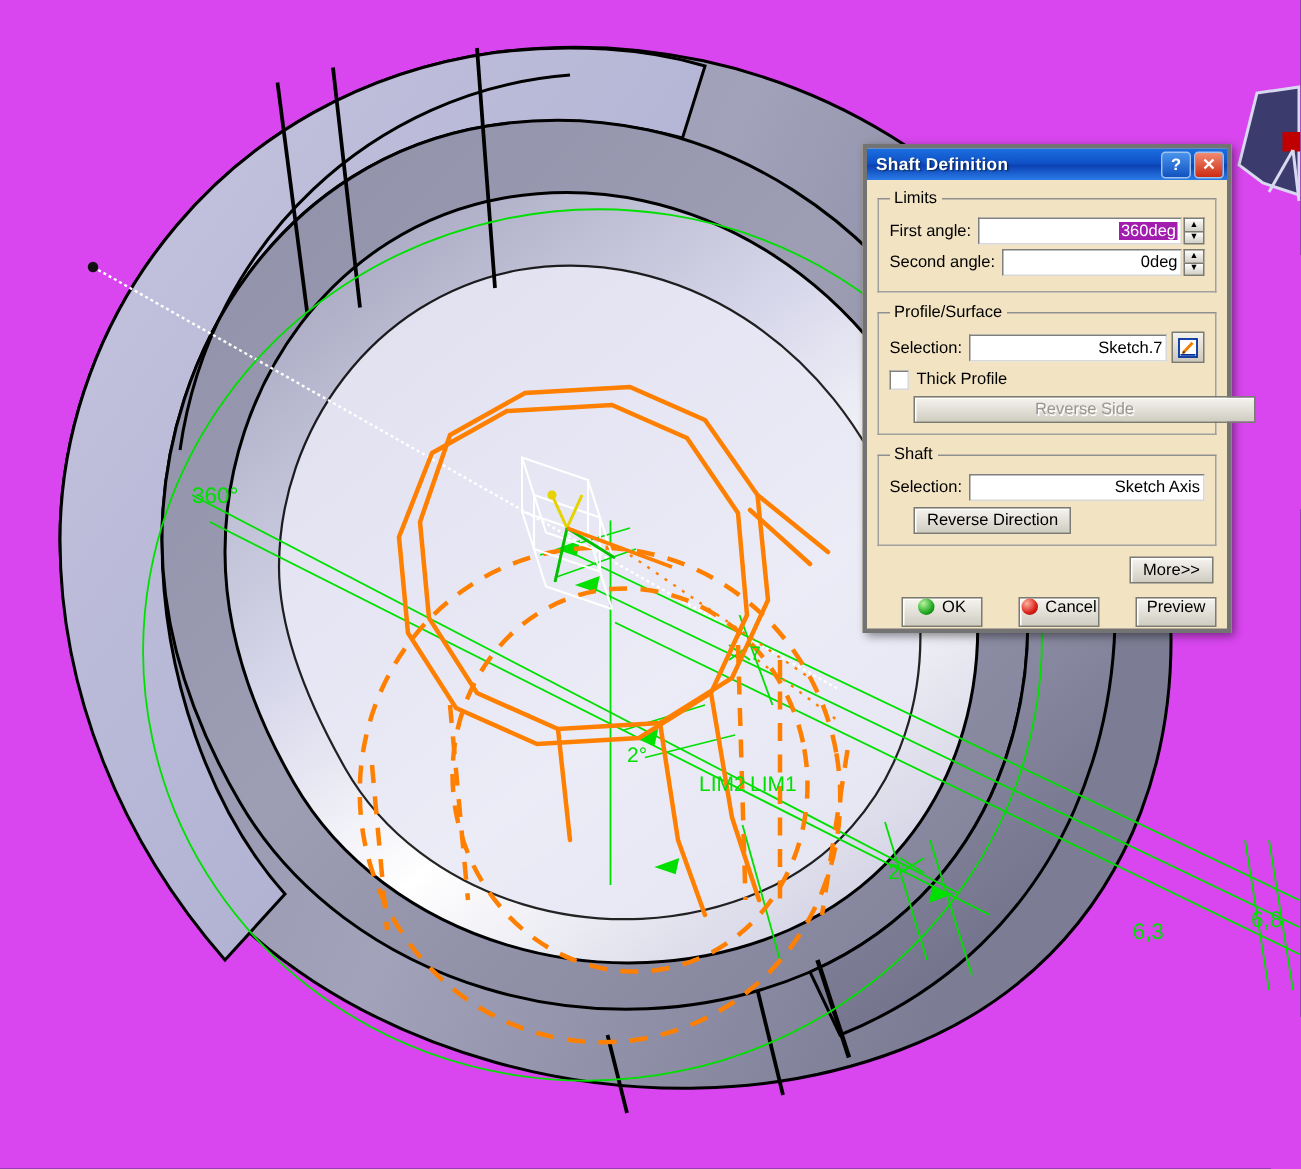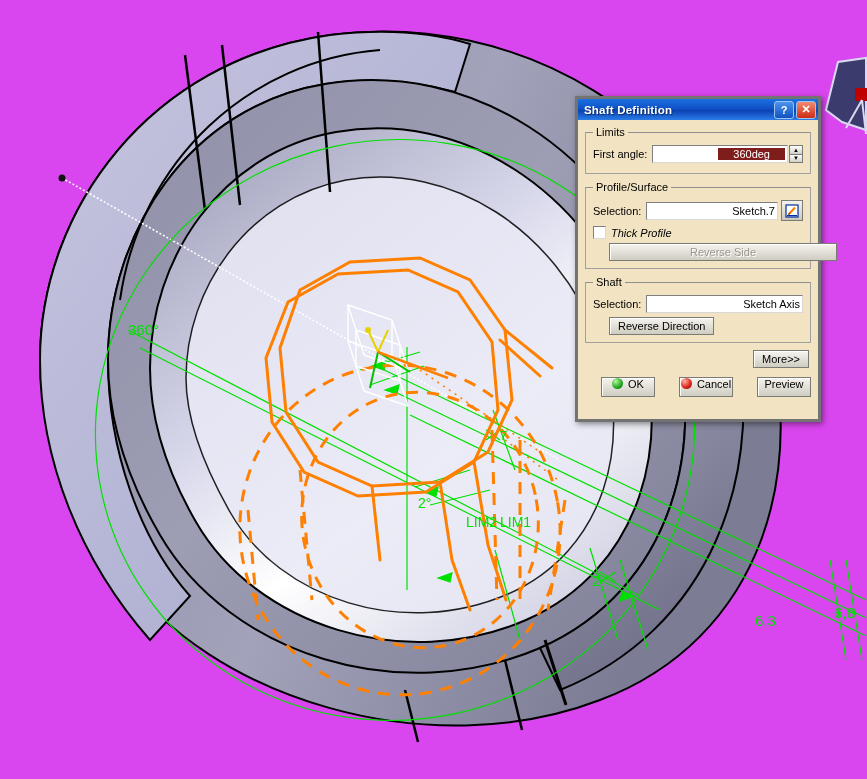--- a/index.html
+++ b/index.html
@@ -49,38 +49,38 @@
   fieldset.grp legend{padding:0 3px;font-size:11px;}
 
   .row{display:flex;align-items:center;margin:3px 0;text-align:right;}
   .row label.lbl{font-size:11px;white-space:nowrap;}
 
   .txtbox{
     flex:1;height:16px;background:#fff;border:1px solid #7f7f7f;
     border-right-color:#d8d8d8;border-bottom-color:#d8d8d8;
     margin-left:5px;font-size:11px;line-height:16px;padding:0 2px;overflow:hidden;
   }
-  .txtbox .sel{background:#7f1d1d;color:#fff;padding:0 15px;}
+  .txtbox .sel{background:#a21caf;color:#fff;padding:0 1px;}
   .spin{
     width:14px;height:18px;margin-left:1px;display:flex;flex-direction:column;
   }
   .spin div{
     flex:1;background:linear-gradient(to bottom,#fdfdfd,#d2cfc6);
     border:1px solid #7b7b75;border-bottom:none;
     display:flex;align-items:center;justify-content:center;font-size:6px;line-height:6px;
   }
   .spin div:last-child{border-bottom:1px solid #7b7b75;}
 
   .iconbtn{
     width:20px;height:19px;margin-left:3px;
     background:linear-gradient(to bottom,#f4f2ec,#ccc8bc);
     border:1px solid #7b7b75;
     display:flex;align-items:center;justify-content:center;cursor:pointer;
   }
-  .chkrow{display:flex;align-items:center;margin:5px 0 4px 0;font-style:italic;}
+  .chkrow{display:flex;align-items:flex-start;margin:5px 0 4px 0;}
   .chk{
     width:11px;height:11px;background:#fff;border:1px solid #7f7f7f;
     border-right-color:#d8d8d8;border-bottom-color:#d8d8d8;margin-right:5px;
   }
   .btn{
     background:linear-gradient(to bottom,#f6f4ef,#cfccc1);
     border:1px solid #7b7b75;
     font-size:11px;text-align:center;cursor:pointer;
     padding:2px 8px;color:#000;
     box-shadow:inset 1px 1px 0 #fff;
@@ -282,20 +282,28 @@
 
         <div class="row">
           <label class="lbl">First angle:</label>
           <div class="txtbox"><span class="sel">360deg</span></div>
           <div class="spin">
               <div>▲</div>
               <div>▼</div>
             </div>
         </div>
 
+        <div class="row">
+          <label class="lbl">Second angle:</label>
+          <div class="txtbox">0deg</div>
+          <div class="spin">
+              <div>▲</div>
+              <div>▼</div>
+            </div>
+        </div>
       </fieldset>
 
       <fieldset class="grp">
         <legend>Profile/Surface</legend>
 
         <div class="row">
           <label class="lbl">Selection:</label>
           <div class="txtbox">Sketch.7</div>
           <div class="iconbtn">
             <svg width="14" height="14" viewBox="0 0 14 14">

